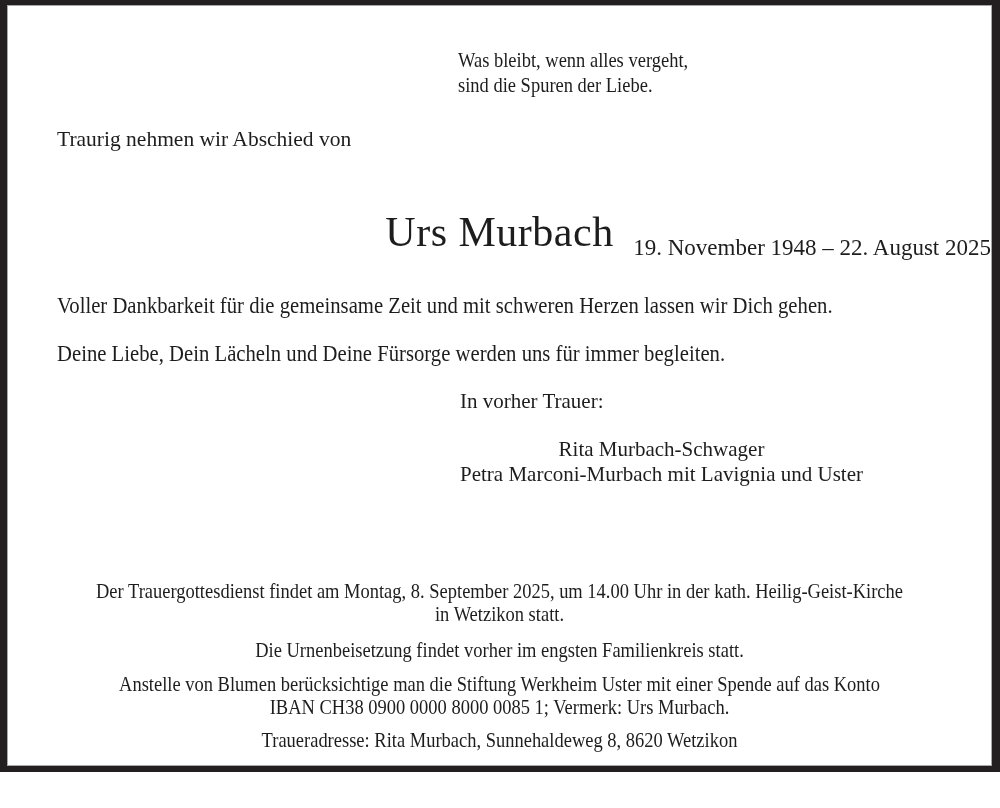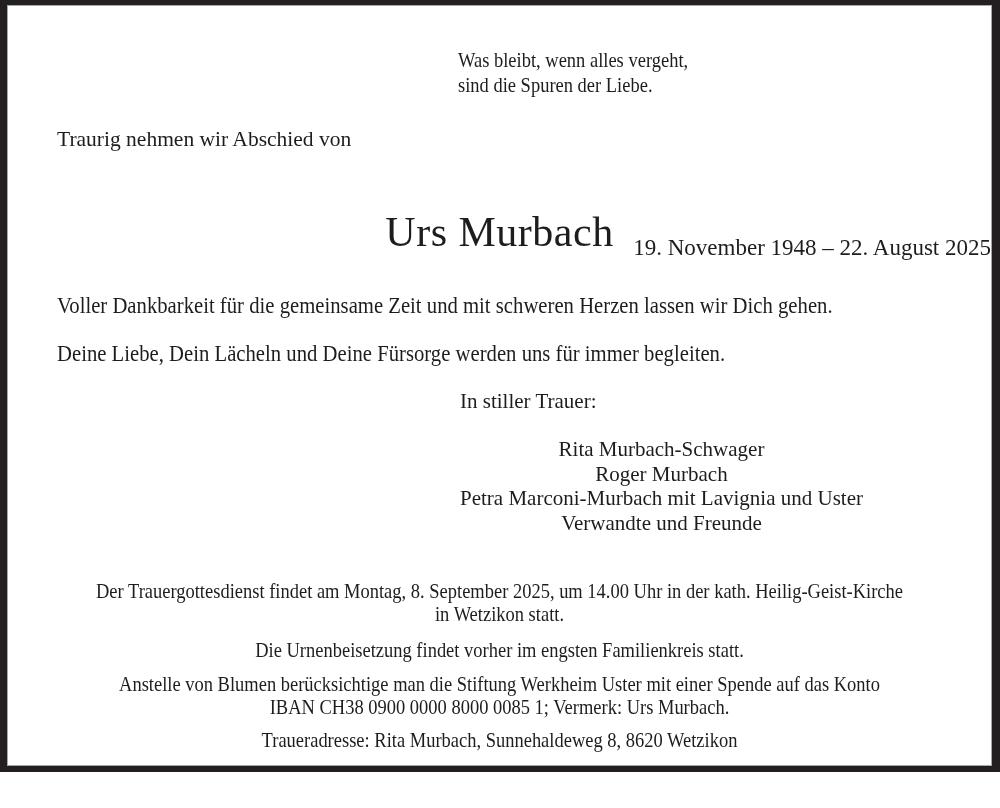--- a/index.html
+++ b/index.html
@@ -124,27 +124,25 @@
     <div class="abs opening">Traurig nehmen wir Abschied von</div>
 
     <div class="abs deceased-name">Urs Murbach</div>
 
     <div class="abs life-dates">19. November 1948 – 22. August 2025</div>
 
     <div class="abs tribute tribute-1">Voller Dankbarkeit für die gemeinsame Zeit und mit schweren Herzen lassen wir Dich gehen.</div>
 
     <div class="abs tribute tribute-2">Deine Liebe, Dein Lächeln und Deine Fürsorge werden uns für immer begleiten.</div>
 
-    <div class="abs mourning-heading">In stiller Trauer:</div>
+    <div class="abs mourning-heading">In vorher Trauer:</div>
 
     <div class="abs mourners">
       <div>Rita Murbach-Schwager</div>
-      <div>Roger Murbach</div>
       <div>Petra Marconi-Murbach mit Lavignia und Uster</div>
-      <div>Verwandte und Freunde</div>
     </div>
 
     <div class="abs cond-center service">
       <span>Der Trauergottesdienst findet am Montag, 8. September 2025, um 14.00 Uhr in der kath. Heilig-Geist-Kirche</span>
       <span>in Wetzikon statt.</span>
     </div>
 
     <div class="abs cond-center burial">Die Urnenbeisetzung findet vorher im engsten Familienkreis statt.</div>
 
     <div class="abs cond-center donation">

